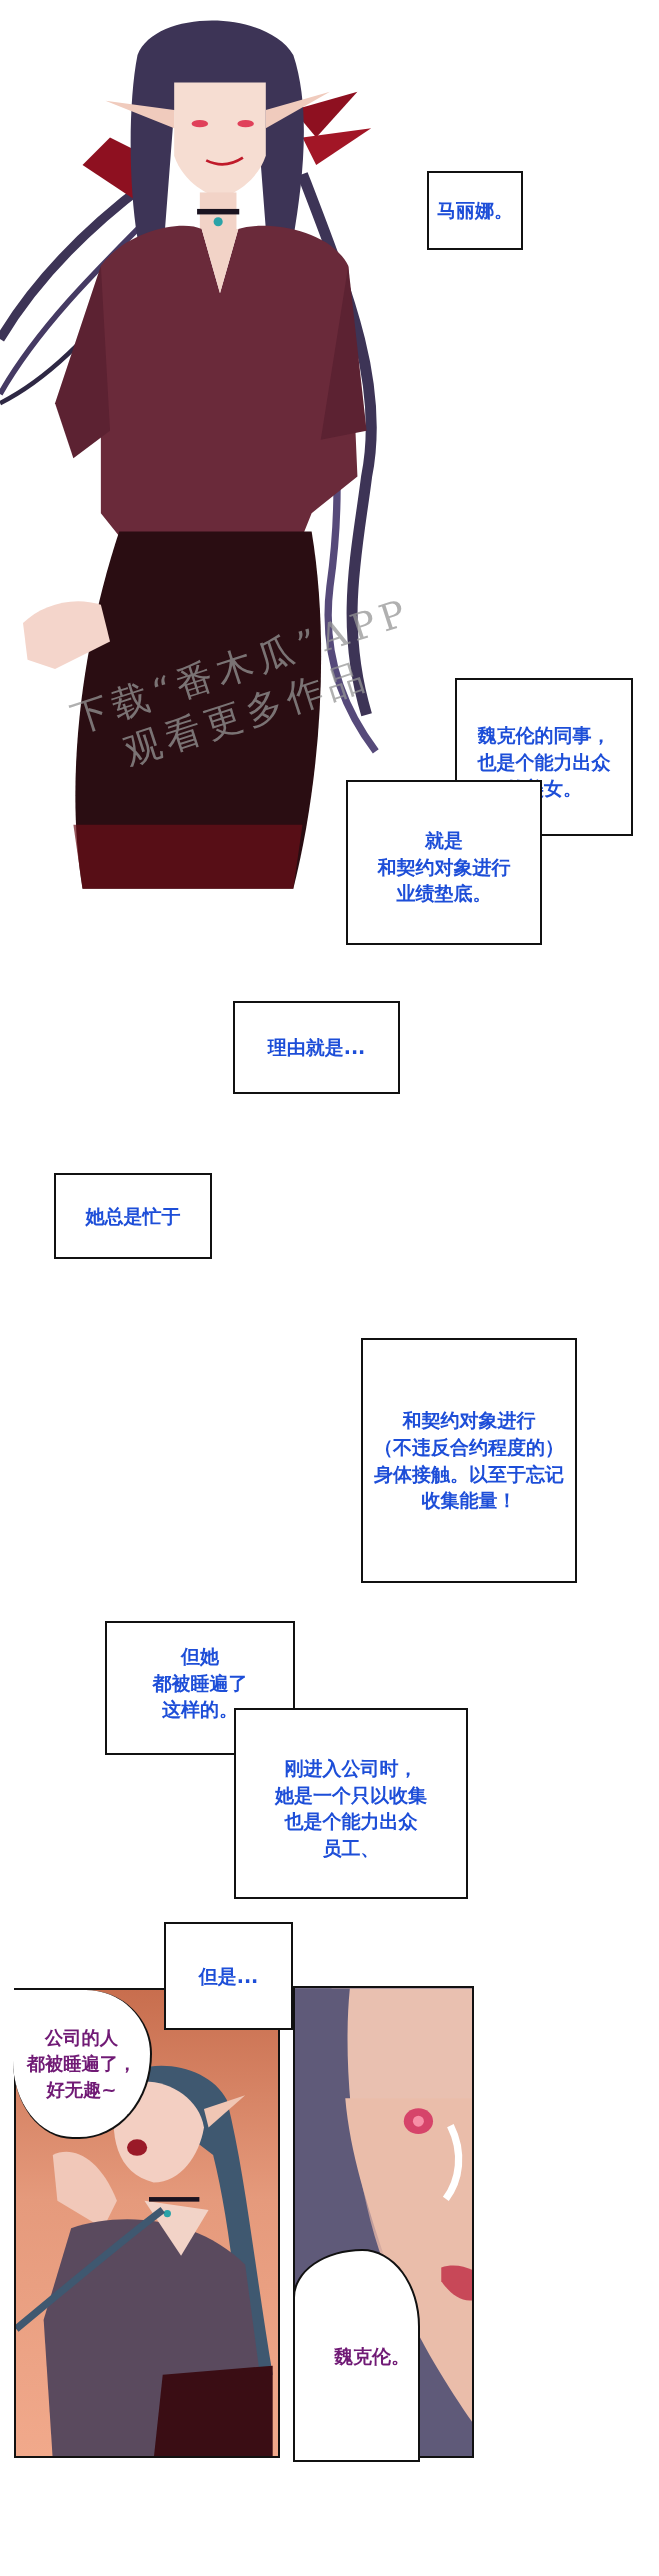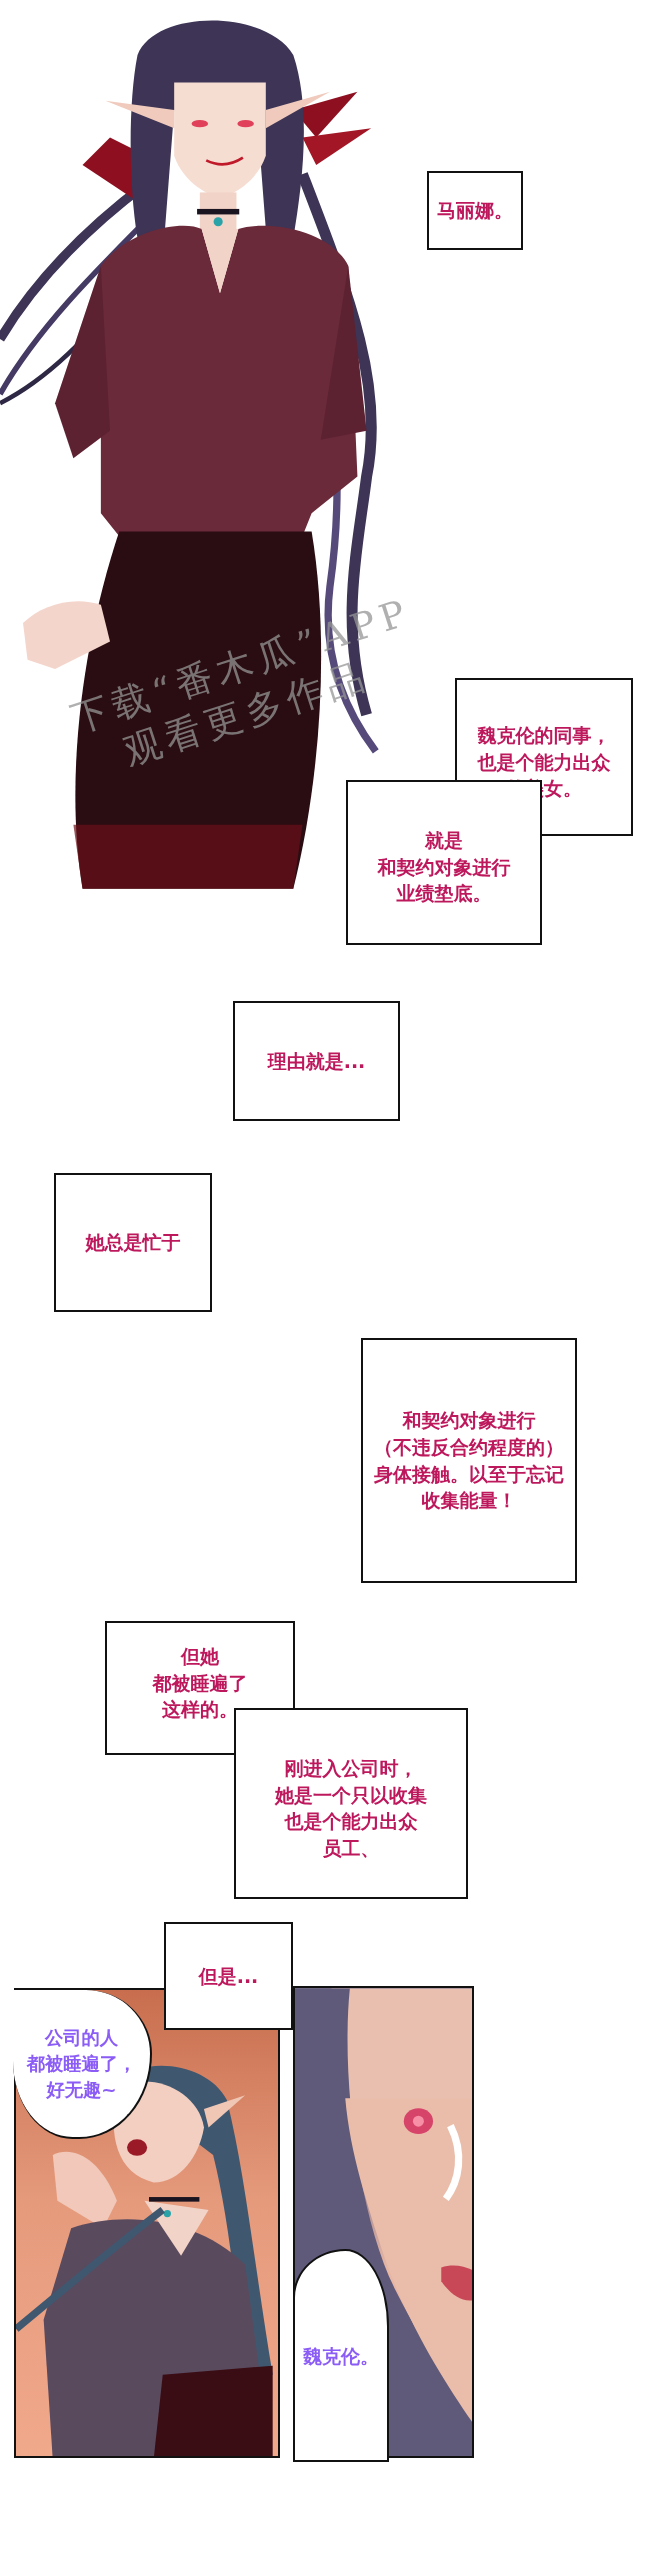--- a/index.html
+++ b/index.html
@@ -3,42 +3,42 @@
 <meta charset="utf-8">
 <style>
   html, body { margin: 0; padding: 0; background: #ffffff; }
   body { width: 660px; height: 2576px; position: relative; overflow: hidden;
          font-family: "DejaVu Sans", "Liberation Sans", sans-serif; }
   .page { position: absolute; left: 0; top: 0; width: 660px; height: 2576px; }
 
   
   .nbox { position: absolute; background: #fff; border: 2.7px solid #111;
           box-sizing: border-box; display: flex; align-items: center; justify-content: center;
-          text-align: center; color: #be185d; font-size: 19px; line-height: 26.6px; font-weight: bold; z-index: 5; }
+          text-align: center; color: #1d4ed8; font-size: 19px; line-height: 26.6px; font-weight: bold; z-index: 5; }
   .nbox .t { white-space: pre-line; }
 
   
   .hero { position: absolute; left: 0; top: 0; width: 385px; height: 898px; z-index: 1; }
   .watermark { position: absolute; color: rgba(150,150,150,0.75); font-family: "DejaVu Serif", serif;
                font-size: 37px; letter-spacing: 5.5px; transform: rotate(-18deg); white-space: nowrap; z-index: 3; }
 
   
   .panel { position: absolute; border: 2.7px solid #111; box-sizing: border-box; overflow: hidden; z-index: 2; }
   .panel-left { left: 13.7px; top: 1988px; width: 266px; height: 470px;
                 background: linear-gradient(180deg, #c86e4e 0%, #e59a7c 45%, #f1a98b 100%); }
   .panel-right { left: 293px; top: 1986px; width: 181px; height: 472px;
                  background: linear-gradient(180deg, #7d7590 0%, #6f6684 30%, #e7b7a6 60%, #e4b2a1 100%); }
 
-  .bubble { position: absolute; background: #fff; border: 2.7px solid #111; color: #8b5cf6;
+  .bubble { position: absolute; background: #fff; border: 2.7px solid #111; color: #701a75;
             font-weight: bold; font-size: 18.3px; line-height: 26px; text-align: center; z-index: 6;
             display: flex; align-items: center; justify-content: center; white-space: pre-line; }
   .bubble-left { left: 13px; top: 1990px; width: 137px; height: 147px;
                  border-radius: 0 50% 55% 45% / 0 45% 60% 55%; border-top: none; border-left: none; }
   .bubble-right { left: 293px; top: 2249px; width: 92px; height: 209px;
-                  border-radius: 60% 50% 0 0 / 25% 40% 0 0; font-size: 19px; }
+                  border-radius: 60% 50% 0 0 / 25% 40% 0 0; font-size: 19px; padding-left: 31px; }
 </style>
 </head>
 <body>
 
 <div class="page">
 
   <div class="hero">
     <svg width="385" height="898" viewBox="0 0 420 980">
 
       <path d="M160 200 C 80 260, 30 320, 0 370" stroke="#3d3456" stroke-width="10" fill="none"></path>
@@ -90,25 +90,25 @@
     <span class="t">魏克伦的同事，
 也是个能力出众
 的美女。</span>
   </div>
   <div class="nbox" style="left:346px; top:780px; width:196px; height:165px; padding-top:9.2px;">
     <span class="t">就是
 和契约对象进行
 业绩垫底。</span>
   </div>
 
-  <div class="nbox" style="left:233px; top:1001px; width:167px; height:120px;">
+  <div class="nbox" style="left:233px; top:1001px; width:167px; height:93px;">
     <span class="t">理由就是...</span>
   </div>
 
-  <div class="nbox" style="left:54px; top:1173px; width:158px; height:139px;">
+  <div class="nbox" style="left:54px; top:1173px; width:158px; height:86px;">
     <span class="t">她总是忙于</span>
   </div>
 
   <div class="nbox" style="left:361px; top:1338px; width:216px; height:245px;">
     <span class="t">和契约对象进行
 （不违反合约程度的）
 身体接触。以至于忘记
 收集能量！</span>
   </div>
 

